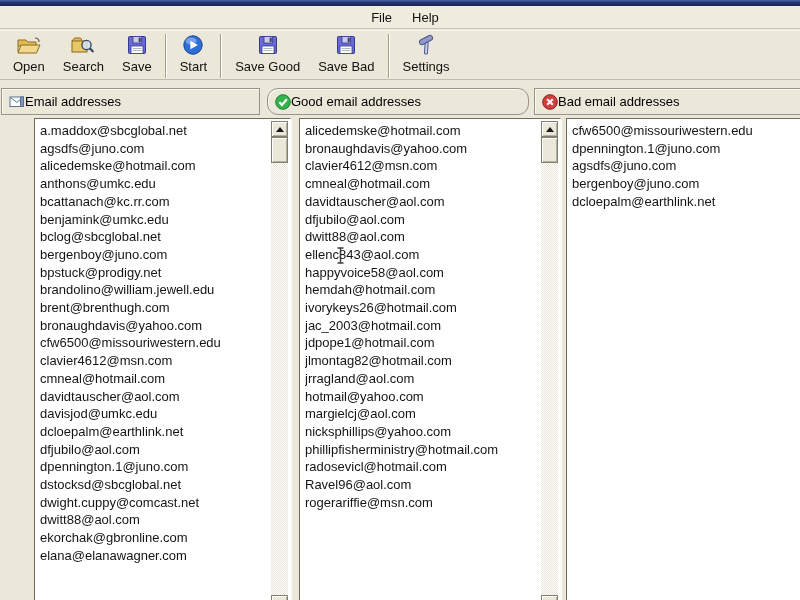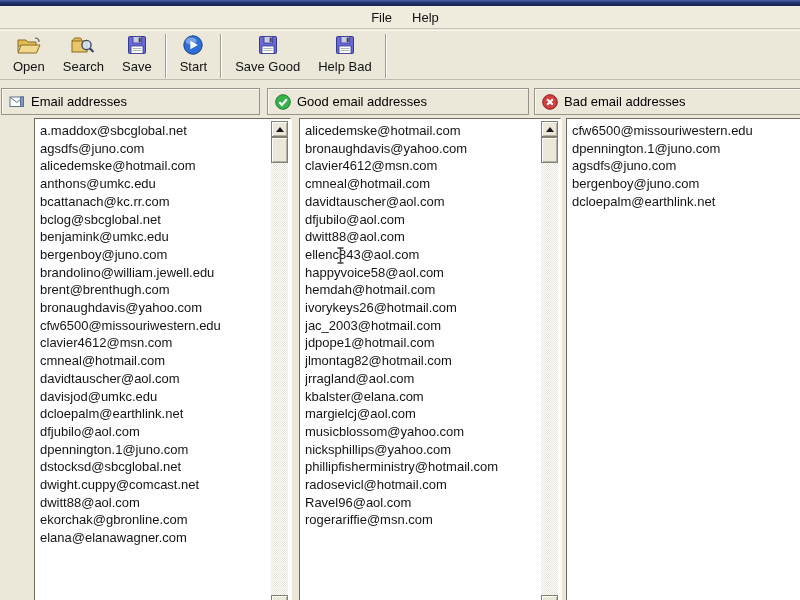--- a/index.html
+++ b/index.html
@@ -21,25 +21,25 @@
   .toolbar { position:absolute; top:30px; left:0; right:0; height:50px;
     display:flex; align-items:flex-end; padding:3px 20px 2px 4px;
     background:#ebe8d9; border-top:1px solid #fbfaf2; border-bottom:1px solid #c0bdad; }
   .tb-btn { display:flex; flex-direction:column; align-items:center; justify-content:flex-end;
     gap:3px; padding:2px 8px; font-size:13px; color:#111; border:1px solid transparent; }
   .tb-sep { width:2px; align-self:center; height:44px; margin:0 4px;
     border-left:1px solid #a29f90; border-right:1px solid #ffffff; }
 
   
   .panel-header { position:absolute; top:88px; height:27px;
-    display:flex; align-items:center; gap:6px; padding:0 7px;
+    display:flex; align-items:center; padding:0 7px;
     background:#ebe8d9; font-size:13px; color:#000;
     border:1px solid #97948a; box-shadow:inset 1px 1px 0 #fbfaf2; }
   #hdr1 { left:1px;  width:259px; }
-  #hdr2 { left:267px; width:262px; }
+  #hdr2 { left:267px; width:262px;border-radius:11px; }
   #hdr3 { left:534px; width:319px; }
 
   
   .listbox { position:absolute; top:118px; height:496px; background:#fff;
     border:1px solid; border-color:#6e6c5e #fbfaf4 #fbfaf4 #6e6c5e;
     box-shadow:1px 1px 0 #fbfaf4;margin-left:32px; }
   #list1 { left:2px;  width:257px; }
   #list2 { left:267px; width:262px; }
   #list3 { left:534px; width:264px; }
   .rows { position:absolute; top:3px; left:5px; right:21px; bottom:2px;
@@ -151,25 +151,36 @@
       <span class="icon">
         <svg width="22" height="22" viewBox="0 0 22 22">
           <rect x="2.5" y="2.5" width="17" height="17" rx="1" fill="#6b68d8" stroke="#333a8c"></rect>
           <rect x="7" y="2.5" width="8.5" height="6.5" fill="#c9cbe8" stroke="#333a8c" stroke-width="0.8"></rect>
           <rect x="12.7" y="3.6" width="2" height="4.4" fill="#3a3a55"></rect>
           <rect x="5" y="12" width="12" height="7.5" fill="#ffffff" stroke="#333a8c" stroke-width="0.8"></rect>
           <line x1="6.5" y1="14.5" x2="15.5" y2="14.5" stroke="#9aa" stroke-width="0.8"></line>
           <line x1="6.5" y1="16.5" x2="15.5" y2="16.5" stroke="#9aa" stroke-width="0.8"></line>
         </svg>
       </span>
-      <span>Help Bad</span>
+      <span>Save Bad</span>
     </div>
 
     <div class="tb-sep"></div>
 
+    <div class="tb-btn">
+      <span class="icon">
+        <svg width="22" height="22" viewBox="0 0 22 22">
+          <rect x="9.8" y="8" width="3" height="12" rx="1.2" fill="#c9d1e8" stroke="#4a5690" transform="rotate(4 11 14)"></rect>
+          <g transform="rotate(-28 11 6)">
+            <rect x="4" y="3.5" width="14" height="5" rx="2.2" fill="#8f9bc6" stroke="#4a5690"></rect>
+          </g>
+        </svg>
+      </span>
+      <span>Settings</span>
+    </div>
 
   </div>
 
   <div class="panel-header" id="hdr1">
     <span class="icon">
       <svg width="16" height="13" viewBox="0 0 16 13">
         <rect x="1" y="2" width="13.5" height="9.5" fill="#ffffff" stroke="#5a7190"></rect>
         <path d="M1.5 2.5 L7.8 7.4 L14 2.5" fill="none" stroke="#5a7190"></path>
         <rect x="11.5" y="2" width="3" height="9.5" fill="#7d96c8" stroke="#5a7190"></rect>
       </svg>
@@ -197,23 +208,24 @@
     <span>Bad email addresses</span>
   </div>
 
   <div class="listbox" id="list1">
     <div class="rows">
         <div class="row">a.maddox@sbcglobal.net</div>
         <div class="row">agsdfs@juno.com</div>
         <div class="row">alicedemske@hotmail.com</div>
         <div class="row">anthons@umkc.edu</div>
         <div class="row">bcattanach@kc.rr.com</div>
+        <div class="row">benjamink@umkc.edu</div>
         <div class="row">bclog@sbcglobal.net</div>
-        <div class="row">benjamink@umkc.edu</div>
         <div class="row">bergenboy@juno.com</div>
+        <div class="row">bpstuck@prodigy.net</div>
         <div class="row">brandolino@william.jewell.edu</div>
         <div class="row">brent@brenthugh.com</div>
         <div class="row">bronaughdavis@yahoo.com</div>
         <div class="row">cfw6500@missouriwestern.edu</div>
         <div class="row">clavier4612@msn.com</div>
         <div class="row">cmneal@hotmail.com</div>
         <div class="row">davidtauscher@aol.com</div>
         <div class="row">davisjod@umkc.edu</div>
         <div class="row">dcloepalm@earthlink.net</div>
         <div class="row">dfjubilo@aol.com</div>
@@ -245,23 +257,22 @@
         <div class="row">dfjubilo@aol.com</div>
         <div class="row">dwitt88@aol.com</div>
         <div class="row">ellenc843@aol.com</div>
         <div class="row">happyvoice58@aol.com</div>
         <div class="row">hemdah@hotmail.com</div>
         <div class="row">ivorykeys26@hotmail.com</div>
         <div class="row">jac_2003@hotmail.com</div>
         <div class="row">jdpope1@hotmail.com</div>
         <div class="row">jlmontag82@hotmail.com</div>
         <div class="row">jrragland@aol.com</div>
-        <div class="row">kbalster@elana.com</div>
+        <div class="row">hotmail@yahoo.com</div>
         <div class="row">margielcj@aol.com</div>
-        <div class="row">musicblossom@yahoo.com</div>
         <div class="row">nicksphillips@yahoo.com</div>
         <div class="row">phillipfisherministry@hotmail.com</div>
         <div class="row">radosevicl@hotmail.com</div>
         <div class="row">Ravel96@aol.com</div>
         <div class="row">rogerariffie@msn.com</div>
       </div>
     <div class="scrollbar">
       <div class="sb-btn sb-up">
           <div class="tri-up"></div>
         </div>

